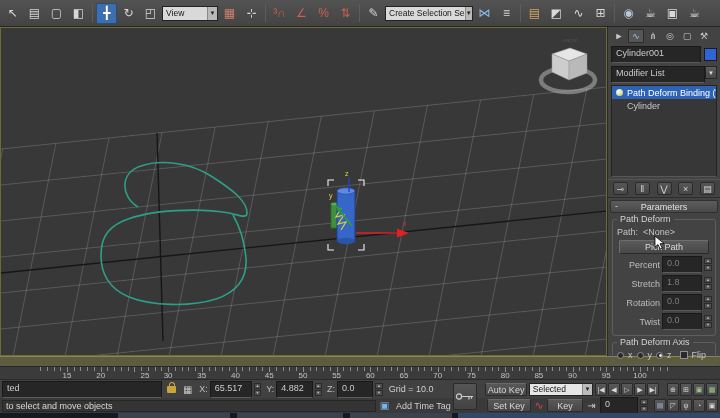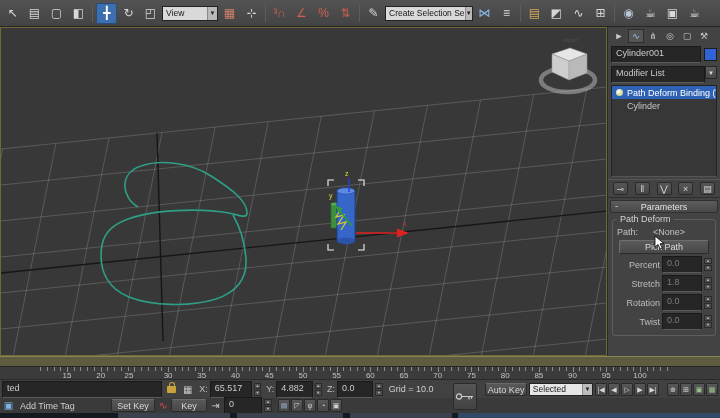--- a/index.html
+++ b/index.html
@@ -48,21 +48,21 @@
   .stack-indent { padding-left:15px; }
   .cp-stacktools { display:flex; justify-content:space-between; padding:2px 5px; margin:1px 0 2px;
     border-top:1px solid #555; border-bottom:1px solid #2d2d2d; }
   .sticon { width:15px; height:13px; background:linear-gradient(#575757,#464646); border:1px solid #2a2a2a;
     border-radius:2px; text-align:center; line-height:12px; font-size:9px; color:#d6d6d6; }
   .rollout { margin:1px 2px; height:13px; background:linear-gradient(#5c5c5c,#494949); border:1px solid #303030;
     border-radius:2px; display:flex; align-items:center; justify-content:center; color:#e2e2e2; position:relative; }
   .rollout .minus { position:absolute; left:4px; top:0; font-size:9px; color:#ddd; }
   .group { border:1px solid #5e5e5e; border-radius:3px; margin:6px 4px 4px; padding:5px 3px 3px; position:relative; }
   .group-legend { position:absolute; top:-6px; left:4px; background:#434343; padding:0 3px; color:#d2d2d2; }
-  .path-row { display:flex; gap:15px; margin:2px 1px 3px; color:#c3c3c3; }
+  .path-row { display:flex; gap:5px; margin:2px 1px 3px; color:#c3c3c3; }
   .cp-btn { display:block; width:94%; margin:2px auto; height:14px; background:linear-gradient(#5a5a5a,#484848);
     border:1px solid #2b2b2b; border-top-color:#6e6e6e; border-left-color:#6e6e6e; border-radius:2px;
     color:#dadada; text-align:center; line-height:13px; }
   .spin-row { display:flex; align-items:center; gap:2px; margin:2px 0; }
   .spin-row .lbl { flex:1; text-align:right; color:#bdbdbd; }
   .spin-row .field { width:40px; color:#7d7d7d; }
   .spinner { width:8px; height:13px; display:flex; flex-direction:column; gap:1px; }
   .spinner span { flex:1; background:#4e4e4e; border:1px solid #2b2b2b; font-size:4px; line-height:4px;
     text-align:center; color:#b9b9b9; }
   .axis-row { display:flex; align-items:center; gap:4px; padding:2px 1px 1px; color:#c3c3c3; }
@@ -308,20 +308,33 @@
         <div class="spin-row">
           <span class="lbl">Twist</span>
           <div class="field">0.0</div>
           <div class="spinner">
               <span>▲</span>
               <span>▼</span>
             </div>
         </div>
       </div>
 
+      <div class="group">
+        <span class="group-legend">Path Deform Axis</span>
+        <div class="axis-row" id="axis-radios">
+            <span class="radio"></span>
+            <span>x</span>
+            <span class="radio"></span>
+            <span>y</span>
+            <span class="radio sel"></span>
+            <span>z</span>
+            <span class="checkbox" style="margin-left: 4px;"></span>
+            <span>Flip</span>
+          </div>
+      </div>
 
       <svg class="cursor-arrow" width="12" height="16">
         <path d="M1 1 L1 12 L4 9.5 L6.2 14 L8.2 13 L6 8.8 L10 8.5 Z" fill="#fff" stroke="#000" stroke-width="0.8"></path>
       </svg>
     </div>
   </div>
 
   <div class="timeslider"></div>
 
   <div class="ruler">
@@ -335,21 +348,21 @@
       <div class="tick" style="left: 80.482px;"></div>
       <div class="tick" style="left: 87.223px;"></div>
       <div class="tick" style="left: 93.964px;"></div>
       <div class="tick major" style="left: 100.705px;"></div>
       <div class="tlabel" style="left: 100.705px;">20</div>
       <div class="tick" style="left: 107.446px;"></div>
       <div class="tick" style="left: 114.187px;"></div>
       <div class="tick" style="left: 120.928px;"></div>
       <div class="tick" style="left: 127.669px;"></div>
       <div class="tick major" style="left: 134.41px;"></div>
-      <div class="tlabel" style="left: 129px;">25</div>
+      <div class="tlabel" style="left: 145px;">25</div>
       <div class="tick" style="left: 141.151px;"></div>
       <div class="tick" style="left: 147.892px;"></div>
       <div class="tick" style="left: 154.633px;"></div>
       <div class="tick" style="left: 161.374px;"></div>
       <div class="tick major" style="left: 168.115px;"></div>
       <div class="tlabel" style="left: 168.115px;">30</div>
       <div class="tick" style="left: 174.856px;"></div>
       <div class="tick" style="left: 181.597px;"></div>
       <div class="tick" style="left: 188.338px;"></div>
       <div class="tick" style="left: 195.079px;"></div>
@@ -476,20 +489,21 @@
           <div class="tpbtn">▶|</div>
         </div>
       <div class="navgrid" id="nav-row1" style="margin-left:6px">
           <div class="navbtn">⊕</div>
           <div class="navbtn">⊞</div>
           <div class="navbtn" style="color: rgb(158, 198, 142);">▣</div>
           <div class="navbtn" style="color: rgb(158, 198, 142);">▩</div>
         </div>
     </div>
     <div class="srow srow2">
+      <div class="prompt-field">to select and move objects</div>
       <div class="mini-icon" style="color:#7db3e8">▣</div>
       <span style="width:70px;padding-left:3px">Add Time Tag</span>
       <div class="sbtn" style="width:44px;margin-left:22px">Set Key</div>
       <div class="curve-icon">∿</div>
       <div class="sbtn" style="width:36px">Key Filters...</div>
       <div class="mini-icon">⇥</div>
       <div class="field" style="width:38px">0</div>
       <div class="spinner">
           <span>▲</span>
           <span>▼</span>

